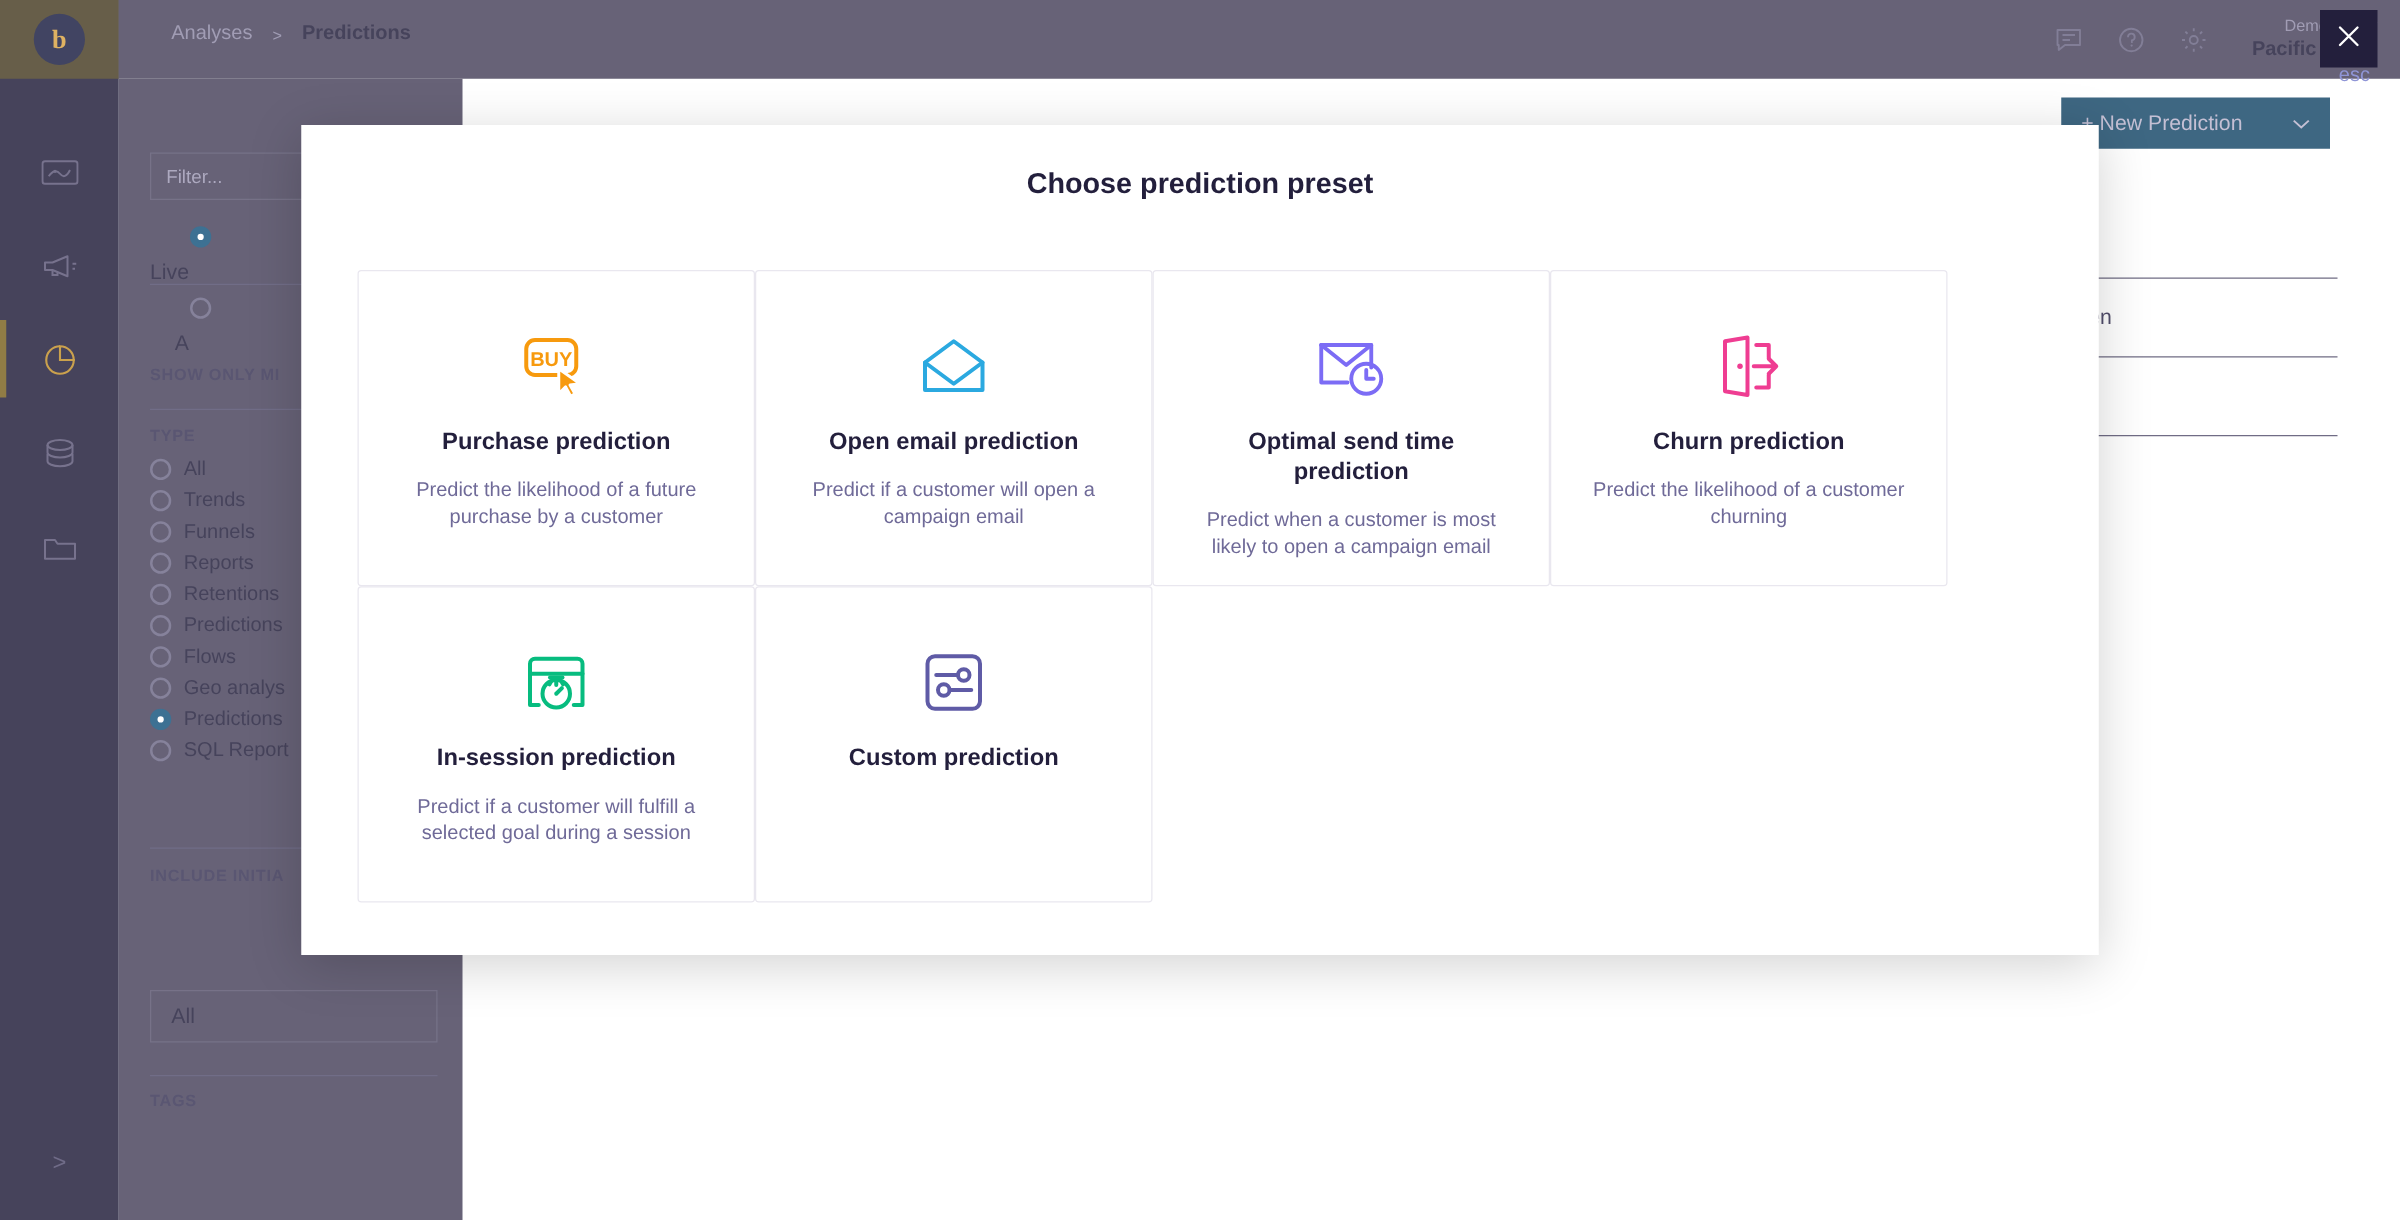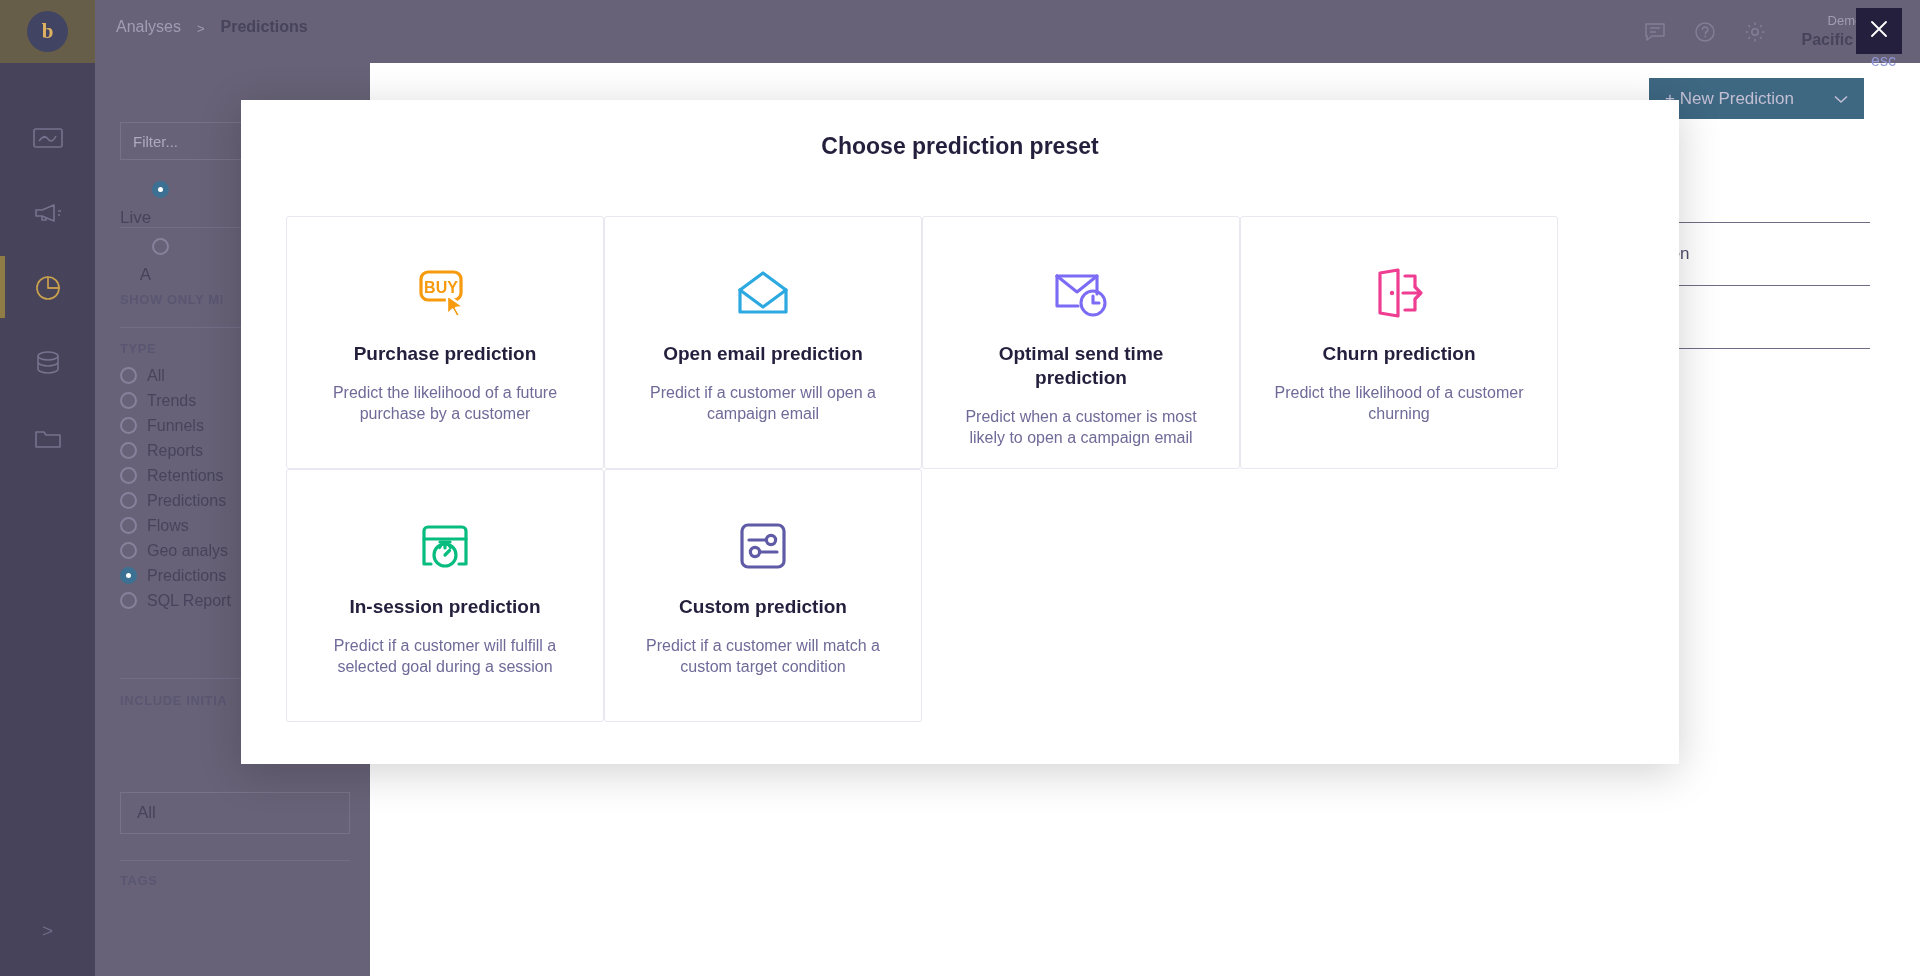--- a/index.html
+++ b/index.html
@@ -113,21 +113,21 @@
     padding: 0 16px;
     color: #231f3c; font-size: 17px;
   }
 
   .topbar {
     position: absolute; left: 95px; top: 0;
     width: 1825px; height: 63px;
     background: #4a455e;
   }
   .crumbs {
-    position: absolute; left: 21px; top: 18px;
+    position: absolute; left: 42px; top: 18px;
     display: flex; align-items: flex-end; gap: 16px;
     font-size: 16px;
   }
   .crumb-muted { color: #8f8aa6; }
   .crumb-sep { color: #8f8aa6; font-size: 13px; }
   .crumb-cur { color: #231f3c; font-weight: 700; }
 
   .top-right {
     position: absolute; right: 18px; top: 0; height: 63px;
     display: flex; align-items: center; gap: 28px;
@@ -481,21 +481,20 @@
         <div class="card-icon">
           <svg width="50" height="50" viewBox="0 0 50 50" fill="none" stroke="#5F5BA6" stroke-width="3.2" stroke-linecap="round">
             <rect x="4" y="4" width="42" height="42" rx="6"></rect>
             <path d="M11 19 H28"></path>
             <circle cx="33" cy="19" r="4.6"></circle>
             <path d="M22 31 H39"></path>
             <circle cx="17" cy="31" r="4.6"></circle>
           </svg>
         </div>
         <div class="card-title">Custom prediction</div>
-        <div class="card-desc">Predict if a customer will match a custom target condition</div>
       </div>
 
     </div>
   </div>
 
   <div class="close-btn">
     <span>
       <svg width="20" height="20" viewBox="0 0 20 20" fill="none" stroke="currentColor" stroke-width="1.9" stroke-linecap="round">
         <path d="M3 3 L17 17 M17 3 L3 17"></path>
       </svg>

